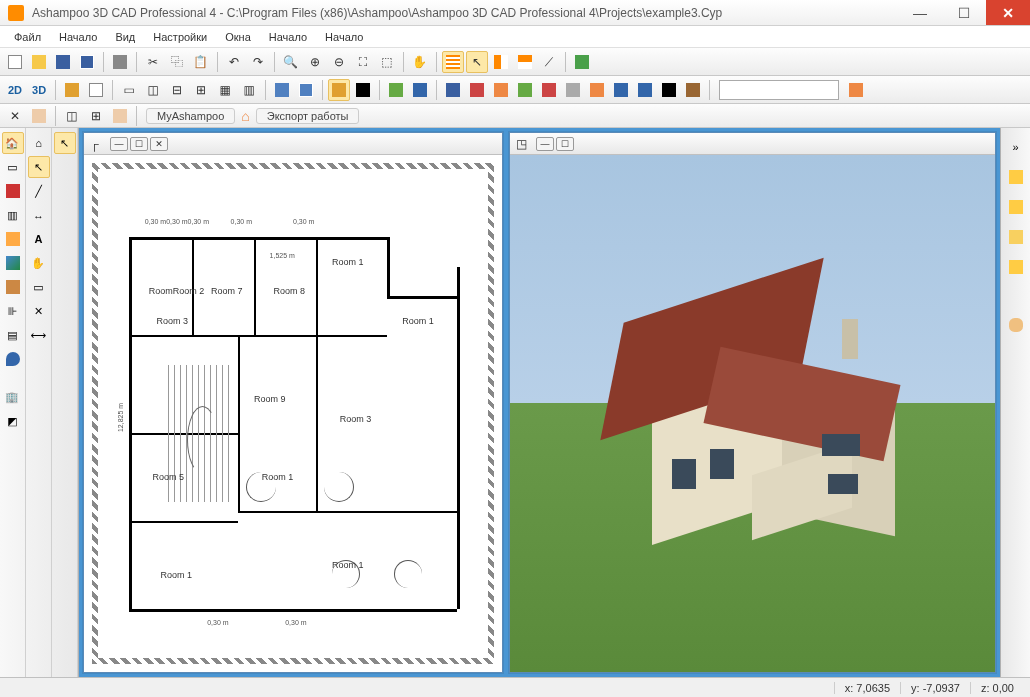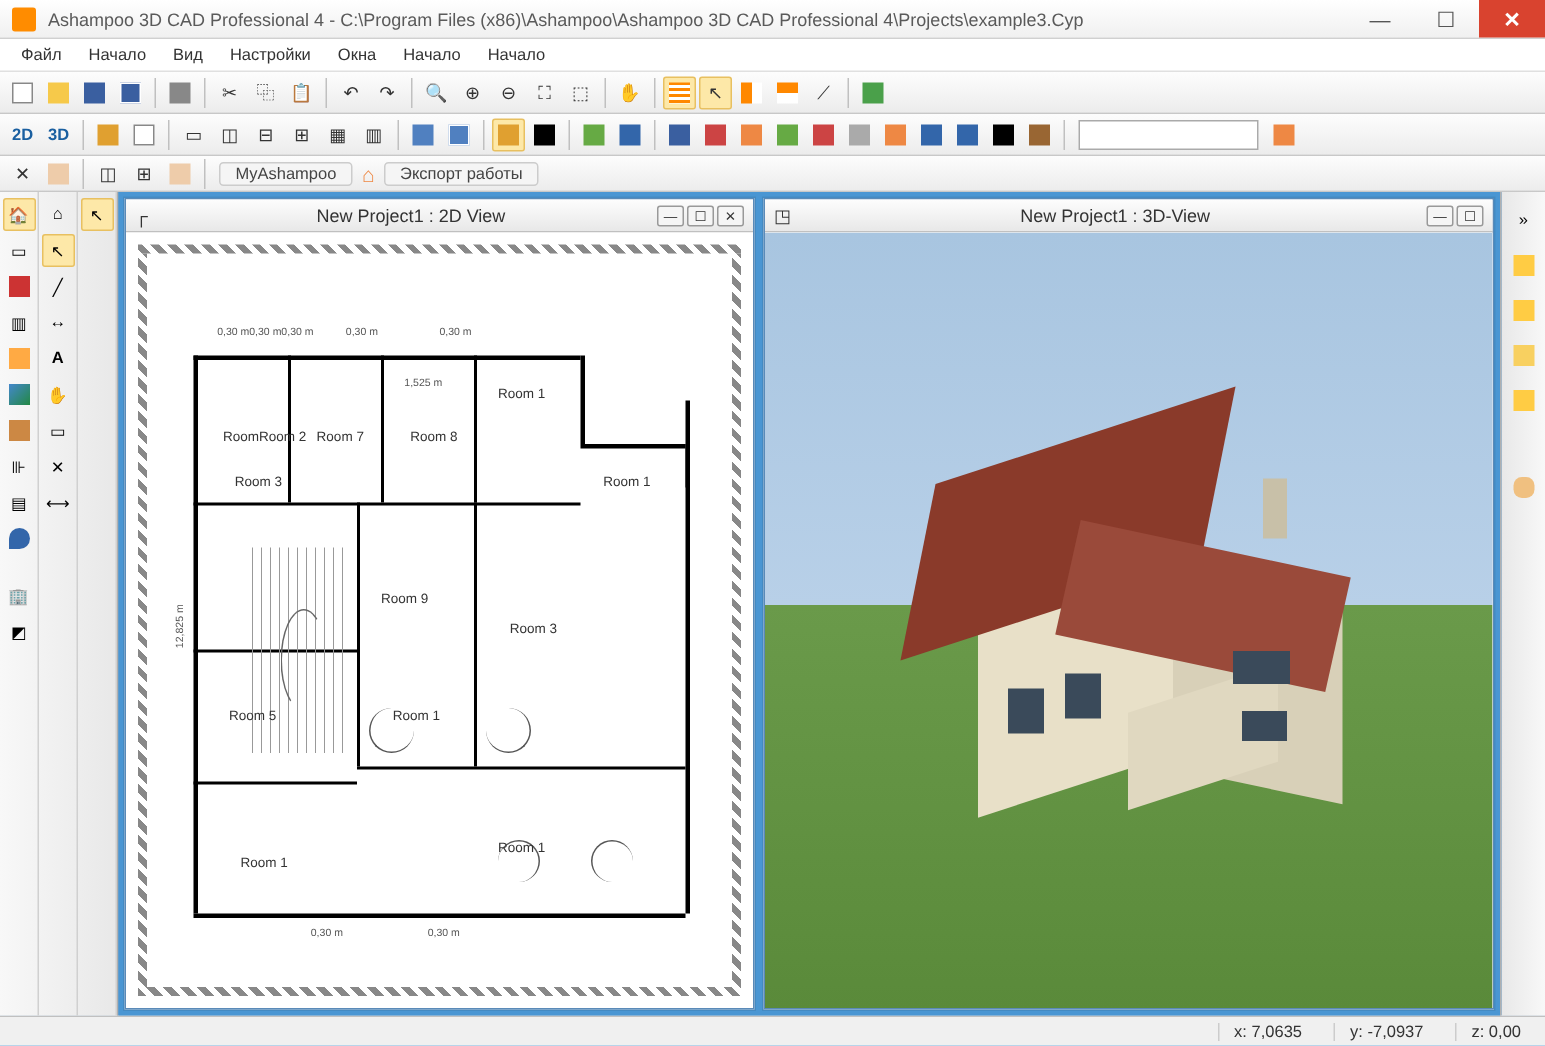--- a/index.html
+++ b/index.html
@@ -66,21 +66,21 @@
 .chimney { left: 250px; top: 45px; width: 16px; height: 40px; background: #c8c0a8; }
 .window-rect { position:absolute; background:#3a4a5a; }
 
 
 .right-toolbars { width: 30px; background: linear-gradient(90deg,#e8e8e8,#f8f8f8); border-left: 1px solid #b0b0b0; display: flex; flex-direction: column; align-items: center; padding: 8px 0; gap: 8px; }
 .rtb-btn { width: 22px; height: 22px; border: 1px solid transparent; border-radius: 2px; display:flex; align-items:center; justify-content:center; }
 
 
 .statusbar { height: 20px; background: #f0f0f0; border-top: 1px solid #c0c0c0; display: flex; align-items: center; padding: 0 6px; font-size: 11px; color: #333; }
 .status-spacer { flex: 1; }
-.status-cell { padding: 0 10px; border-left: 1px solid #ccc; margin-left: 11px; }
+.status-cell { padding: 0 10px; border-left: 1px solid #ccc; }
 
 
 .ico { width: 14px; height: 14px; display: inline-block; }
 </style>
 </head>
 <body>
 
 <div class="titlebar">
   <div class="app-icon"></div>
   <div class="title-text">Ashampoo 3D CAD Professional 4 - C:\Program Files (x86)\Ashampoo\Ashampoo 3D CAD Professional 4\Projects\example3.Cyp</div>
@@ -293,21 +293,20 @@
     <div class="vtoolbar">
       <div class="vtb-btn active">↖</div>
     </div>
   </div>
 
   <div class="mdi">
 
     <div class="subwin" style="width:46%">
       <div class="subwin-title">
         <span class="title-left">┌</span>
-        <span class="title-center">New Project1 : 2D View</span>
         <span class="win-icons">
           <span class="wicon">—</span>
           <span class="wicon">☐</span>
           <span class="wicon">✕</span>
         </span>
       </div>
       <div class="subwin-body">
         <div class="plan">
 
           <div class="wall" style="left:8%;top:14%;width:66%;height:3px"></div>
@@ -358,21 +357,20 @@
           <span class="dim-label" style="left:2%;top:50%;transform:rotate(-90deg)">12,825 m</span>
           <span class="dim-label" style="left:28%;top:92%">0,30 m</span>
           <span class="dim-label" style="left:48%;top:92%">0,30 m</span>
         </div>
       </div>
     </div>
 
     <div class="subwin" style="flex:1">
       <div class="subwin-title">
         <span class="title-left">◳</span>
-        <span class="title-center">New Project1 : 3D-View</span>
         <span class="win-icons">
           <span class="wicon">—</span>
           <span class="wicon">☐</span>
         </span>
       </div>
       <div class="subwin-body">
         <div class="view3d">
           <div class="house">
             <div class="wall-face chimney"></div>
             <div class="wall-face wallB"></div>

